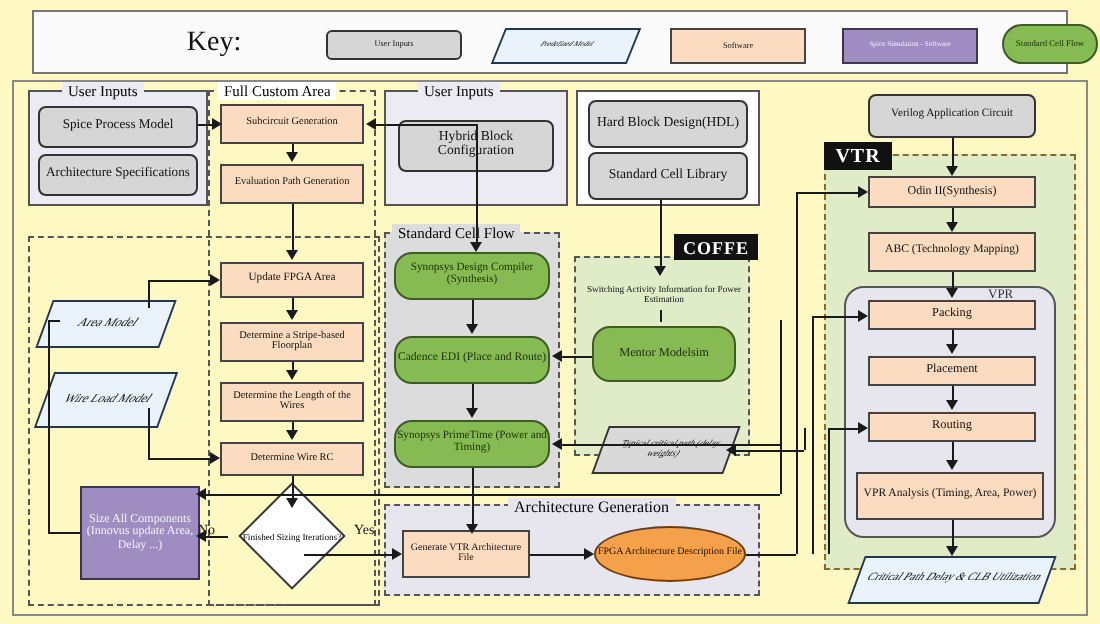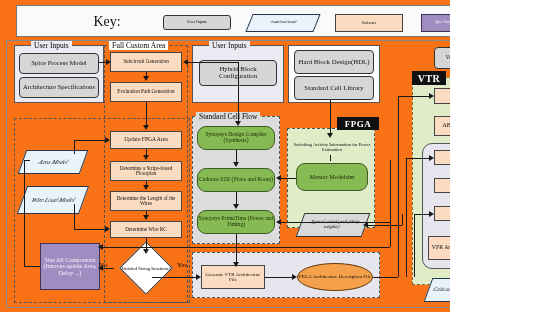--- a/index.html
+++ b/index.html
@@ -1,17 +1,17 @@
 <!DOCTYPE html>
 <html><head>
 <meta charset="utf-8">
 <style>
   html,body{margin:0;padding:0;background:#fff;}
   body{font-family:"Liberation Serif",serif;}
-  #root{position:relative;width:450px;height:312px;overflow:hidden;background:#f97316;}
+  #root{position:relative;width:550px;height:312px;overflow:hidden;background:#fef9c3;}
 
   .abs{position:absolute;box-sizing:border-box;}
 
   
   .node{
     display:flex;align-items:center;justify-content:center;text-align:center;
     line-height:1.02;color:#111;
   }
   .software{background:#fbdcc0;border:1px solid #444;}
   .spice{background:#9f8cc0;border:1px solid #3d3352;color:#f4f1f8;}
@@ -159,35 +159,36 @@
   </div>
   <div class="abs stdcell node" style="left:197px;top:168px;width:78px;height:24px;font-size:5.8px;">
     <span>Cadence EDI (Place and Route)</span>
   </div>
   <div class="abs stdcell node" style="left:197px;top:210px;width:78px;height:24px;font-size:5.6px;">
     <span>Synopsys PrimeTime (Power and Timing)</span>
   </div>
 
   <div class="abs fill-green" style="left:287px;top:128px;width:88px;height:100px;"></div>
   <div class="abs grp-dash" style="left:287px;top:128px;width:88px;height:100px;"></div>
-  <div class="abs blacktag" style="left:337px;top:117px;width:42px;height:13px;font-size:9px;">FPGA</div>
+  <div class="abs blacktag" style="left:337px;top:117px;width:42px;height:13px;font-size:9px;">COFFE</div>
 
   <div class="abs node" style="left:292px;top:137px;width:80px;height:22px;font-size:4.6px;color:#111;">
     <span>Switching Activity Information for Power Estimation</span>
   </div>
   <div class="abs stdcell node" style="left:296px;top:163px;width:72px;height:28px;font-size:6.2px;">
     <span>Mentor Modelsim</span>
   </div>
 
   <div class="abs para node" style="left:300px;top:213px;width:66px;height:24px;transform:skewX(-20deg);background:#d9d9d9;border-color:#333;">
     <span class="para-inner" style="font-size:4.6px;display:block;text-align:center;line-height:1.05;">Typical critical path (delay weights)</span>
   </div>
 
   <div class="abs fill-lav" style="left:192px;top:252px;width:188px;height:46px;"></div>
   <div class="abs grp-dash" style="left:192px;top:252px;width:188px;height:46px;"></div>
+  <div class="abs grp-title" style="left:254px;top:249px;font-size:8px;background:#e7e6ef;">Architecture Generation</div>
 
   <div class="abs software node" style="left:201px;top:265px;width:64px;height:24px;font-size:5px;">
     <span>Generate VTR Architecture File</span>
   </div>
   <div class="abs orange-ell node" style="left:297px;top:263px;width:76px;height:28px;font-size:5px;">
     <span>FPGA Architecture Description File</span>
   </div>
 
   <div class="abs fill-green" style="left:412px;top:77px;width:126px;height:208px;"></div>
   <div class="abs grp-dash" style="left:412px;top:77px;width:126px;height:208px;border-color:#8a6a2a;"></div>

